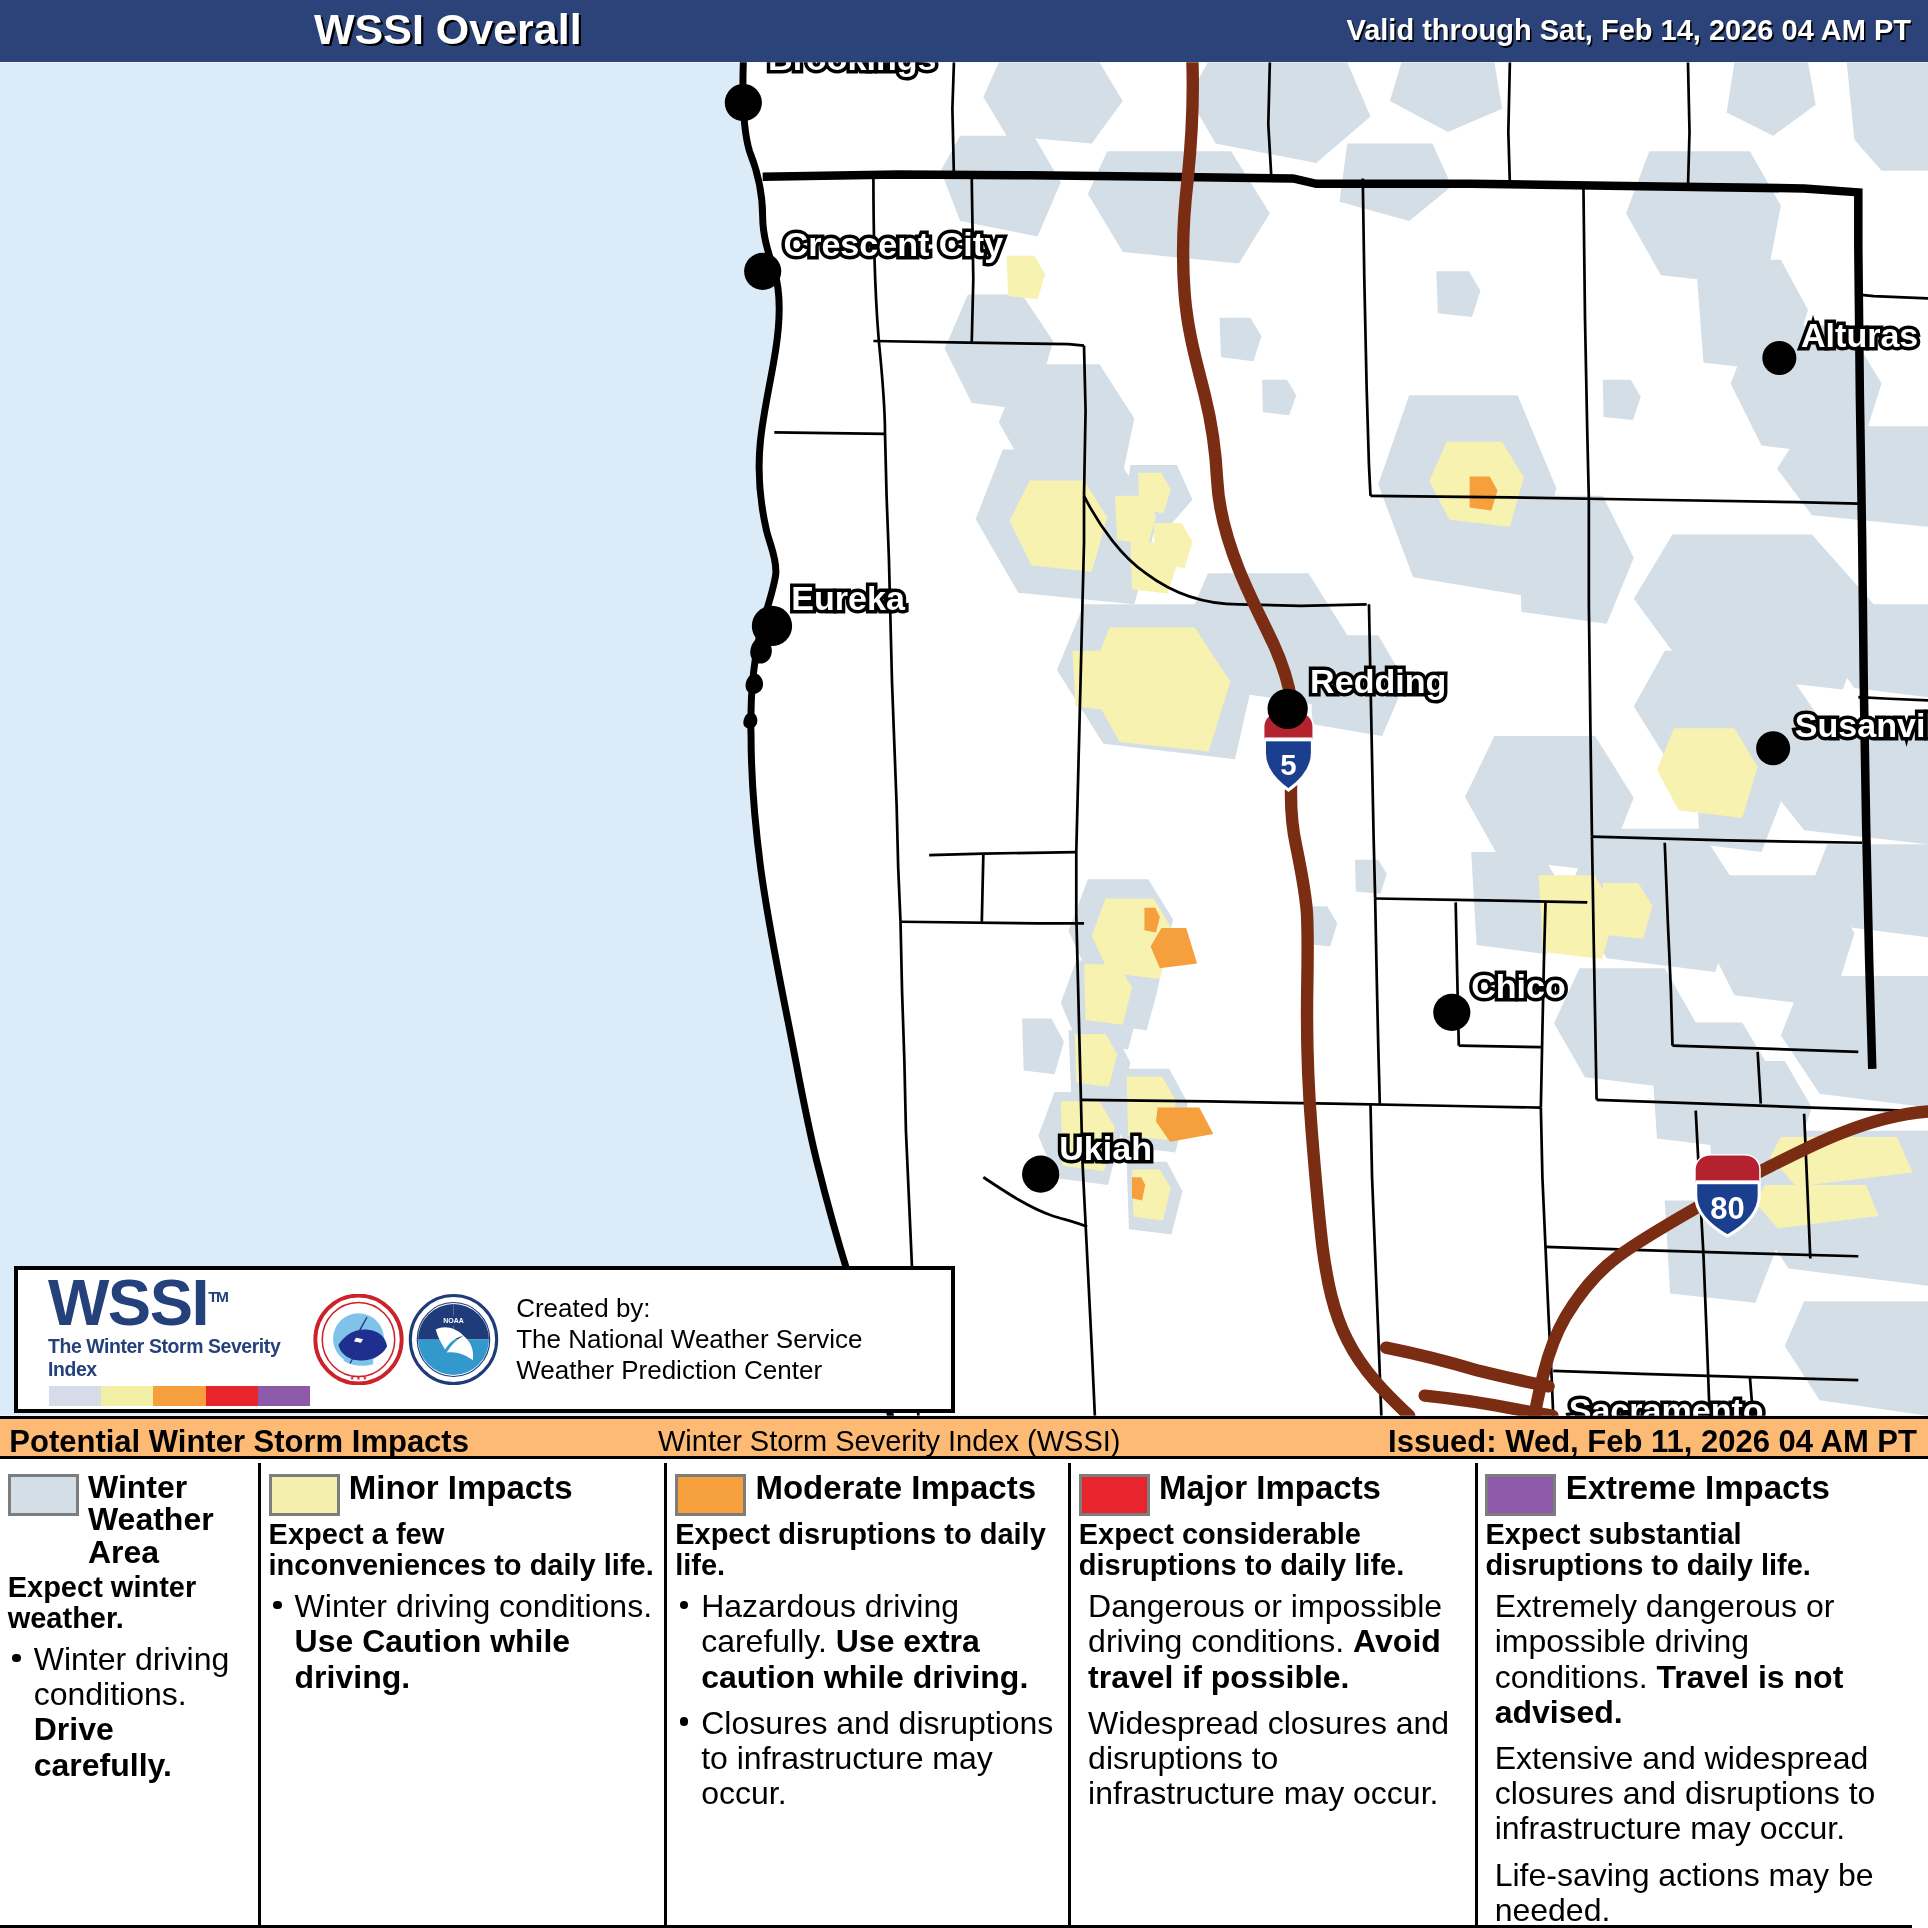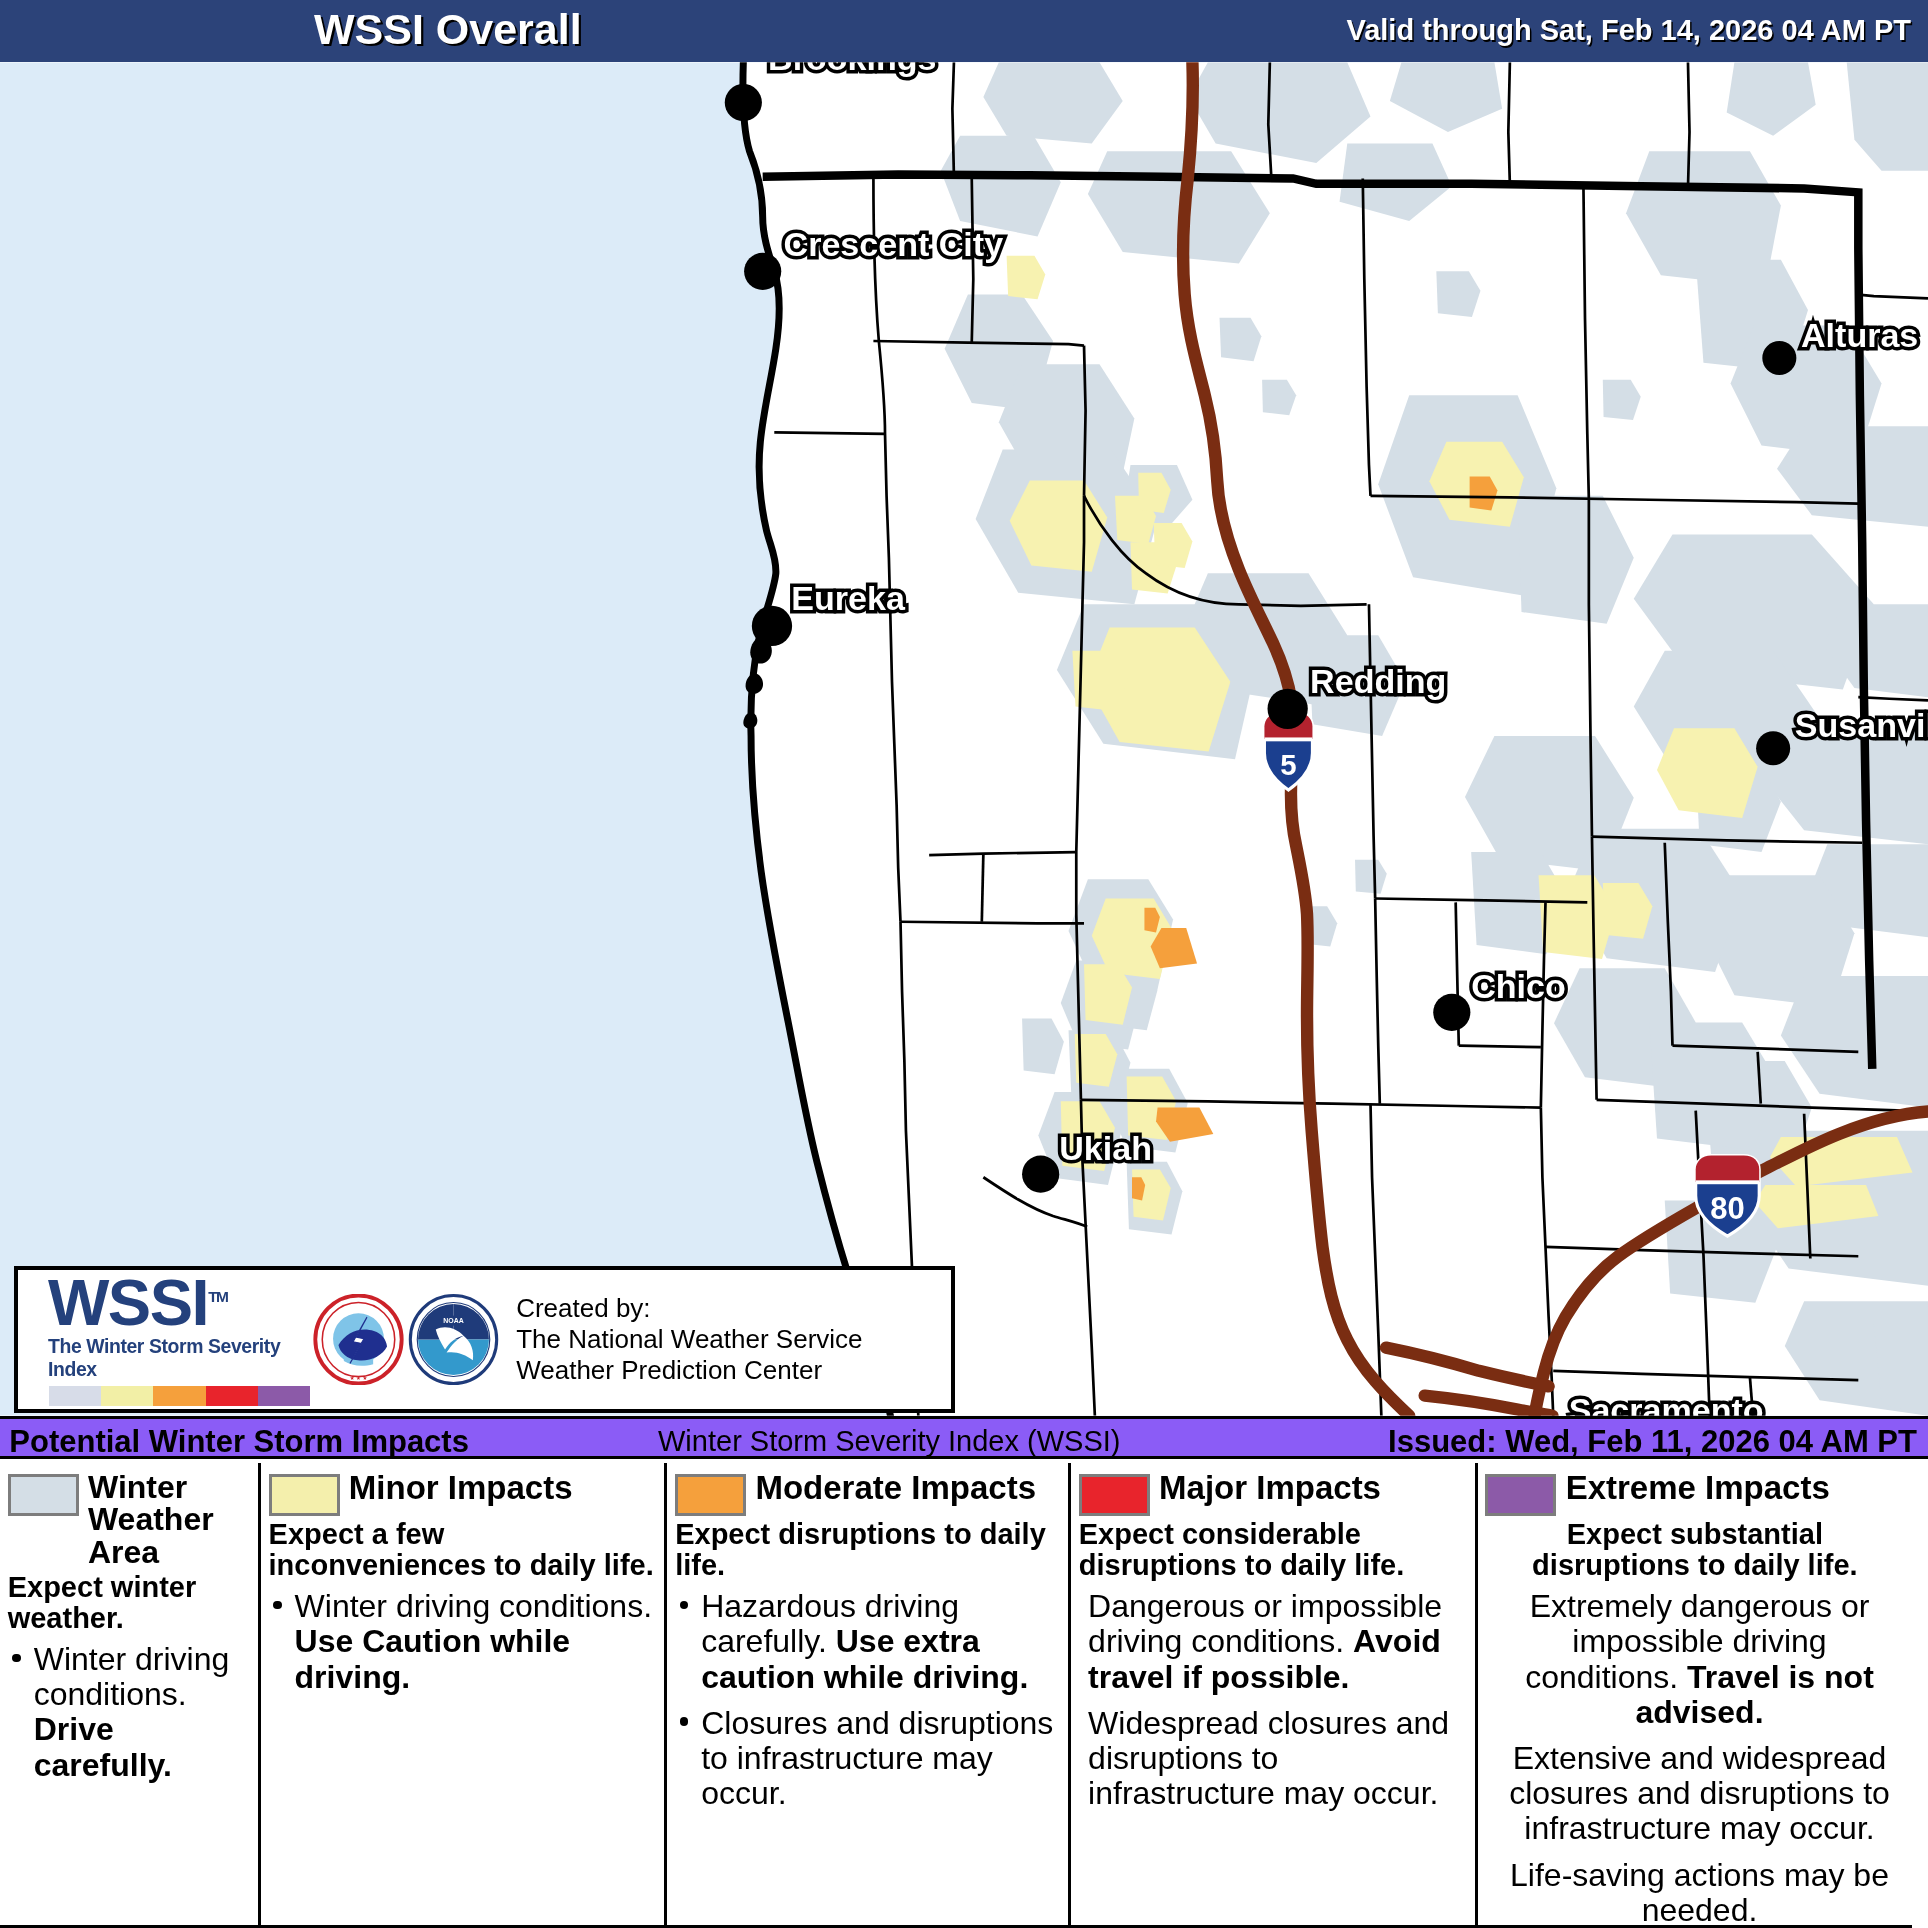--- a/index.html
+++ b/index.html
@@ -63,21 +63,21 @@
   .seal { width:91px; height:91px; position:relative; margin-left:4.6px; flex:none; }
 
   #created-by {
     margin-left:17px;
     font-size:26px; line-height:1.18; color:#000;
   }
 
   
   #subtitle-bar {
     position:absolute; left:0; top:1416px; width:1928px; height:43px;
-    background:#8b5cf6;
+    background:#fdba74;
     border-top:3.9px solid #000; border-bottom:3.9px solid #000;
   }
   #sub-left { position:absolute; left:9.3px; top:4.6px; font-size:31px; font-weight:bold; color:#000; }
   #sub-mid { position:absolute; left:658px; top:6.2px; font-size:29px; color:#000; }
   #sub-right { position:absolute; right:11px; top:4.6px; font-size:31px; font-weight:bold; color:#000; }
 
   
   #legend {
     position:absolute; left:0; top:1463px; width:1912px; height:465px;
     display:flex;
@@ -87,21 +87,21 @@
   .lcol {
     position:relative;
     border-right:3.9px solid #000;
     padding:7.7px 7.7px 4.6px 7.7px;
   }
   .lcol:last-child { border-right:none; }
   .lcol.c0 { width:263px; }
   .lcol.c1 { width:410px; }
   .lcol.c2 { width:407px; }
   .lcol.c3 { width:410px; }
-  .lcol.c4 { width:438px;text-align:center; }
+  .lcol.c4 { width:438px; }
 
   .lhead { display:flex; align-items:flex-start; gap:9.3px; }
   .swatch {
     width:71px; height:42px; border:3.1px solid #7d7d7d; flex:none; margin-top:3.1px;
   }
   .lheadtxt {
     font-size:33px; font-weight:bold; color:#000; line-height:1.02;
   }
   .c0 .lheadtxt { font-size:32px; }
   .lintro {

